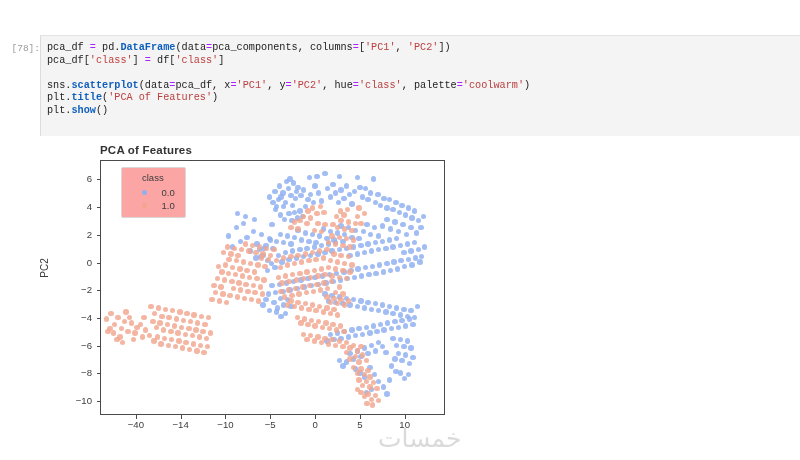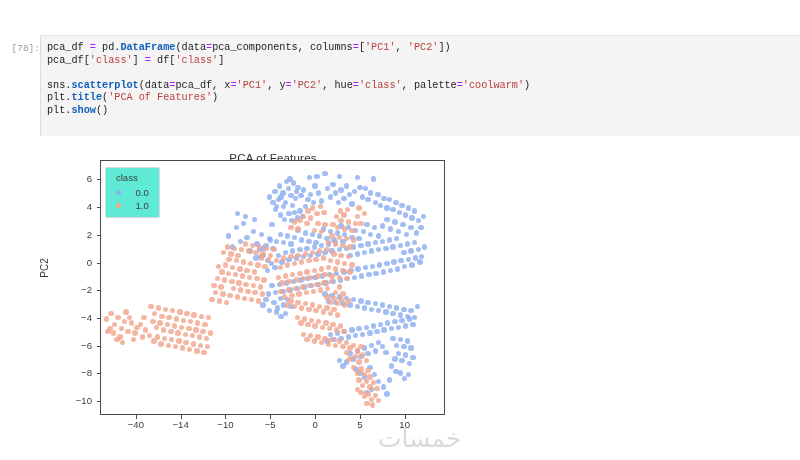--- a/index.html
+++ b/index.html
@@ -45,22 +45,22 @@
   .tk-name{color:#222;}
   .tk-attr{color:#0f5fbd;font-weight:bold;}
   .tk-op{color:#aa22ff;}
   .tk-str{color:#bb3e3e;}
   .tk-pl{color:#222;}
 
   
   .figure{position:absolute;left:0;top:136px;width:800px;height:324px;background:#fff;}
 
   .fig-title{
-    position:absolute;left:100px;top:16px;width:346px;text-align:center;
-    font-size:11.5px;color:#333;letter-spacing:.2px;
+    position:absolute;left:100px;top:8px;width:346px;text-align:left;
+    font-size:11.5px;color:#333;letter-spacing:.2px;font-weight:bold;
   }
 
   
   .axes{
     position:absolute;left:100px;top:24px;width:345px;height:255px;
     border:1.2px solid #4a4a4a;
     background:#ffffff;
     box-sizing:border-box;
     overflow:hidden;
   }
@@ -85,23 +85,23 @@
   }
   .ylabel{
     position:absolute;left:44px;top:132px;
     font-size:10px;color:#3c3c3c;
     transform:translate(-50%,-50%) rotate(-90deg);
     transform-origin:center center;white-space:nowrap;
   }
 
   
   .legend{
-    position:absolute;left:4px;top:6px;
-    background:#5eead4;border:1px solid #d8d8d8;border-radius:2px;
-    padding:4px 10px 5px 7px;
+    position:absolute;left:20px;top:6px;
+    background:#fca5a5;border:1px solid #d8d8d8;border-radius:2px;
+    padding:4px 10px 5px 17px;
     box-shadow:0 0 0 0 rgba(0,0,0,0);
   }
   .legend-title{font-size:9.5px;color:#3c3c3c;margin:0 0 3px 3px;}
   .legend-row{display:flex;align-items:center;height:13px;}
   .legend-dot{width:5.4px;height:5.4px;border-radius:50%;margin-left:3px;}
   .legend-lbl{font-size:9.6px;color:#3c3c3c;margin-left:14px;}
 
   
   .watermark{
     position:absolute;left:378px;top:424px;

